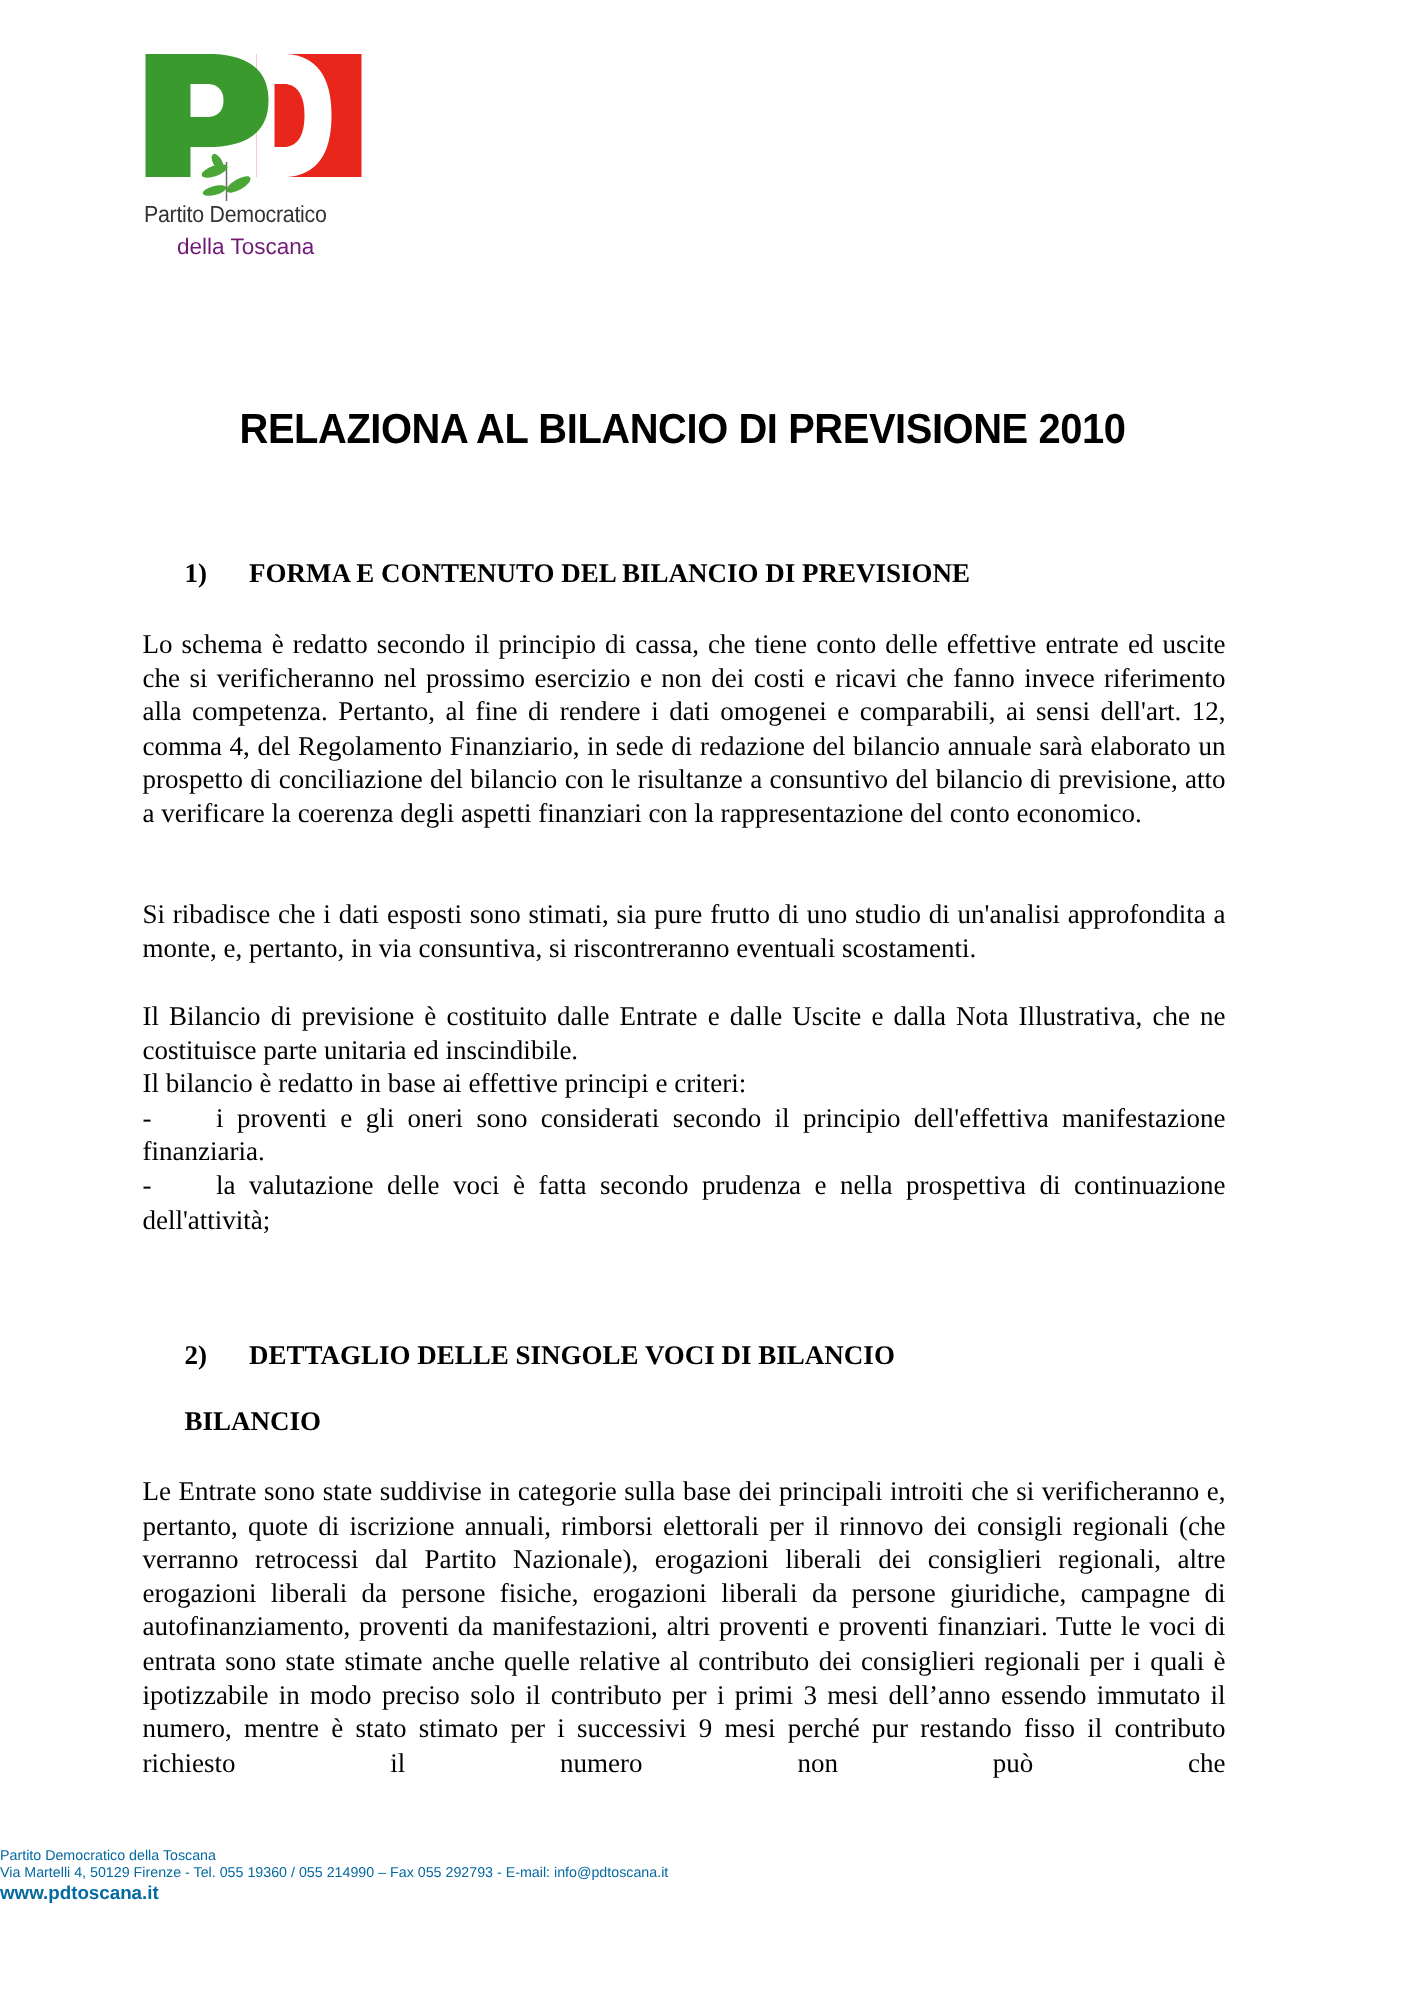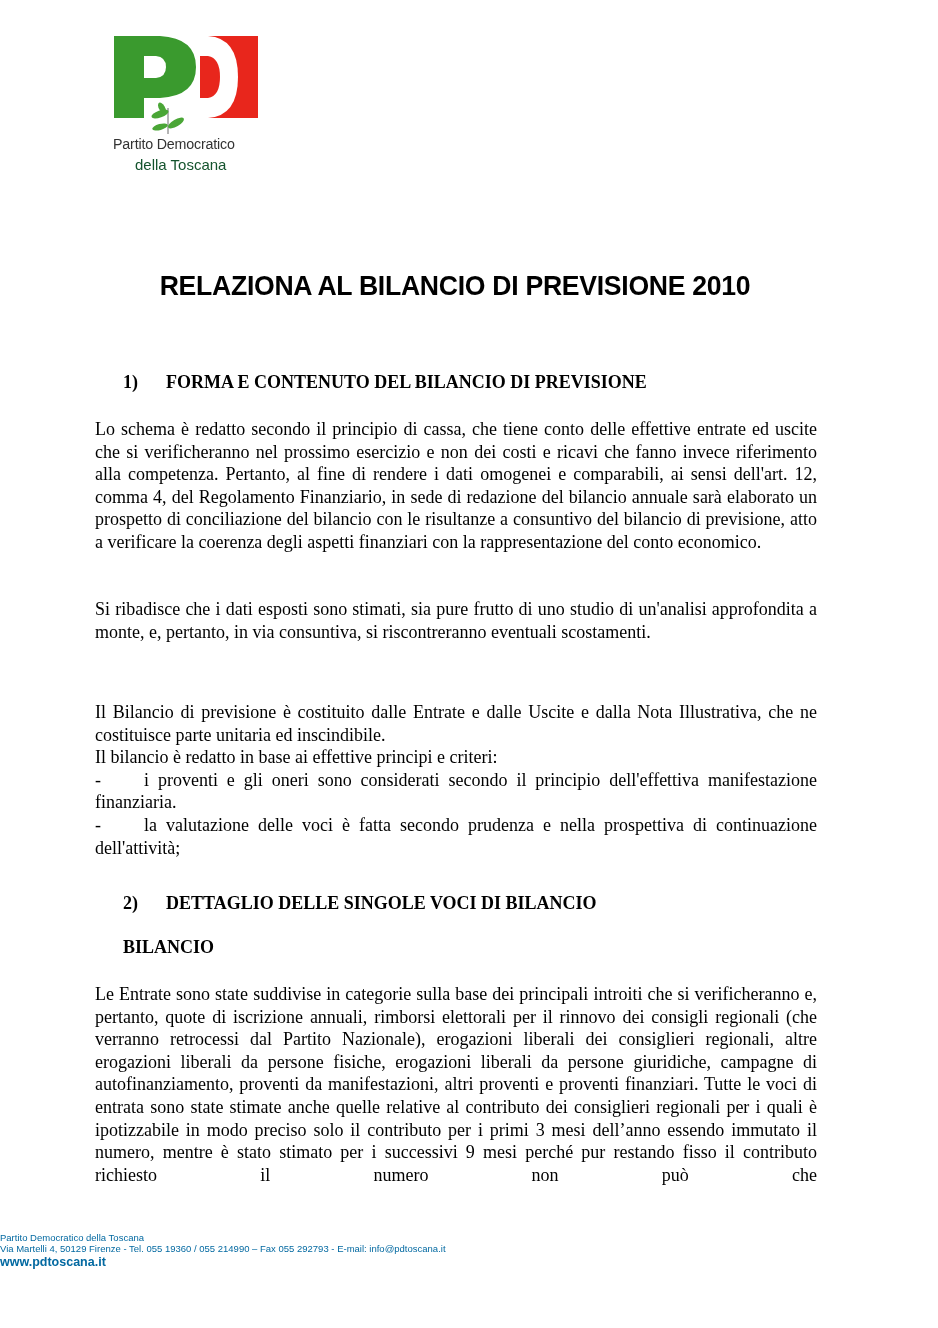--- a/index.html
+++ b/index.html
@@ -1,20 +1,20 @@
 <!DOCTYPE html>
 <html><head>
   <meta charset="utf-8">
   <style>
     html, body { margin: 0; padding: 0; background: #ffffff; }
     body { width: 938px; height: 1328px; position: relative; overflow: hidden; color: #000; }
-    .logo { position: absolute; left: 95px; top: 34px; width: 150px; height: 140px; margin-left: 17px; }
+    .logo { position: absolute; left: 95px; top: 34px; width: 150px; height: 140px; }
     .logo svg { position: absolute; left: 0; top: 0; }
     .logo-line1 { position: absolute; left: 1px; top: 101px; font-family: "Liberation Sans", sans-serif; font-size: 15.5px; color: #333; letter-spacing: -0.2px; white-space: nowrap; transform: scaleX(0.92); transform-origin: left; }
-    .logo-line2 { position: absolute; left: 23px; top: 122px; font-family: "Liberation Sans", sans-serif; font-size: 15px; color: #14532d; white-space: nowrap; }
+    .logo-line2 { position: absolute; left: 23px; top: 122px; font-family: "Liberation Sans", sans-serif; font-size: 15px; color: #701a75; white-space: nowrap; }
     .title { position: absolute; left: 0; width: 910px; top: 270px; text-align: center; font-family: "Liberation Sans", sans-serif; font-weight: bold; font-size: 28px; letter-spacing: -0.3px; transform: scaleX(0.95); transform-origin: center; }
     .serif { font-family: "Liberation Serif", serif; font-size: 18px; line-height: 22.6px; }
     .section-head { position: absolute; left: 95px; font-family: "Liberation Serif", serif; font-weight: bold; font-size: 18px; white-space: nowrap; margin-left: 28px; }
     .section-head .num { display: inline-block; width: 43px; }
     .para { position: absolute; left: 95px; width: 722px; text-align: justify; text-align-last: left; }
     .para p { margin: 0; }
     .bullet { display: block; }
     .bullet .dash { display: inline-block; width: 49px; }
     .footer { position: absolute; left: 0; width: 912px; top: 1232px; text-align: left; font-family: "Liberation Sans", sans-serif; color: #0369a1; }
     .footer .f1 { font-size: 9.5px; line-height: 11px; }
@@ -52,21 +52,21 @@
 </div>
 
 <div class="para serif" style="top:418px;">
   <p>Lo schema è redatto secondo il principio di cassa, che tiene conto delle effettive entrate ed uscite che si verificheranno nel prossimo esercizio e non dei costi e ricavi che fanno invece riferimento alla competenza.  Pertanto, al fine di rendere i dati omogenei e comparabili, ai sensi dell'art. 12, comma 4, del Regolamento Finanziario, in sede di redazione del bilancio annuale sarà elaborato un prospetto di conciliazione del bilancio con le risultanze a consuntivo del bilancio di previsione, atto a verificare la coerenza degli aspetti finanziari con la rappresentazione del conto economico.</p>
 </div>
 
 <div class="para serif" style="top:598px;">
   <p>Si ribadisce che i dati esposti sono stimati, sia pure frutto di uno studio di un'analisi approfondita a monte, e, pertanto, in via consuntiva, si riscontreranno eventuali scostamenti.</p>
 </div>
 
-<div class="para serif" style="top:666px;margin-top:35px;">
+<div class="para serif" style="top:666px;">
   <p>Il Bilancio di previsione è costituito dalle Entrate e dalle Uscite e dalla Nota Illustrativa, che ne costituisce parte unitaria ed inscindibile.</p>
   <p>Il bilancio è redatto in base ai effettive principi e criteri:</p>
   <p class="bullet"><span class="dash">-</span><span>i proventi e gli oneri sono considerati secondo il principio dell'effettiva manifestazione finanziaria.</span></p>
   <p class="bullet"><span class="dash">-</span><span>la valutazione delle voci è fatta secondo prudenza e nella prospettiva di continuazione dell'attività;</span></p>
 </div>
 
 <div class="section-head" style="top:893px;">
   <span class="num">2)</span><span>DETTAGLIO DELLE SINGOLE VOCI DI BILANCIO</span>
 </div>
 

